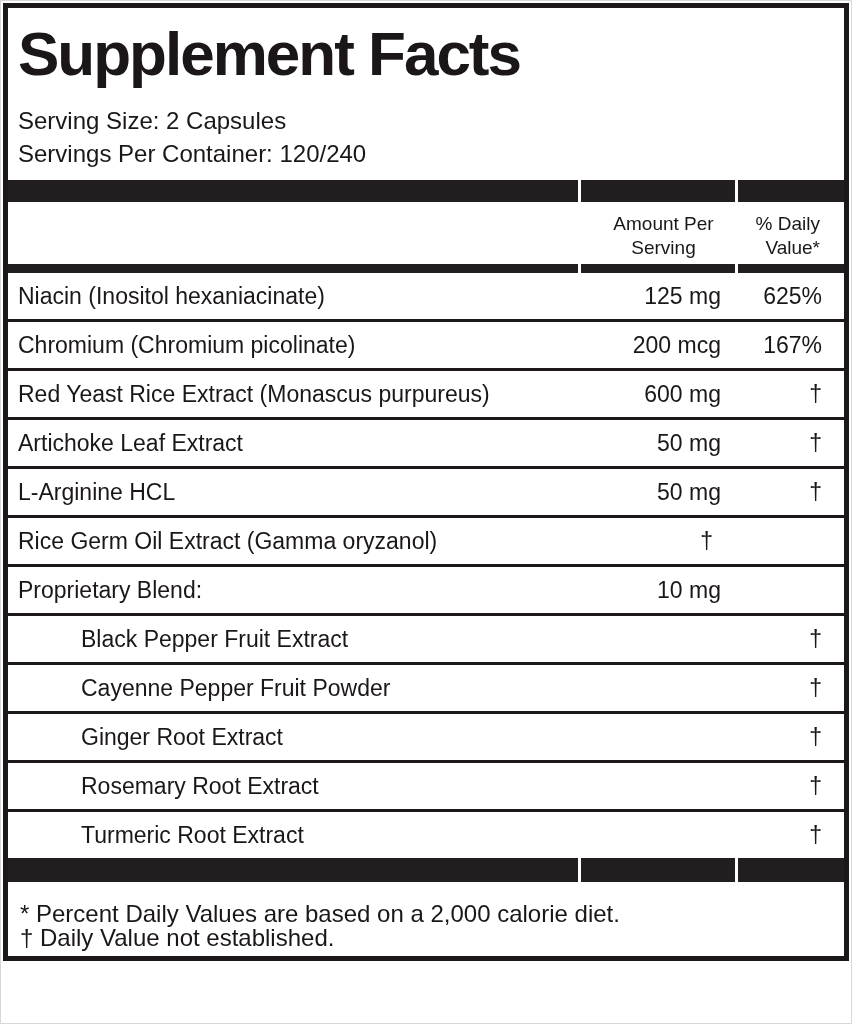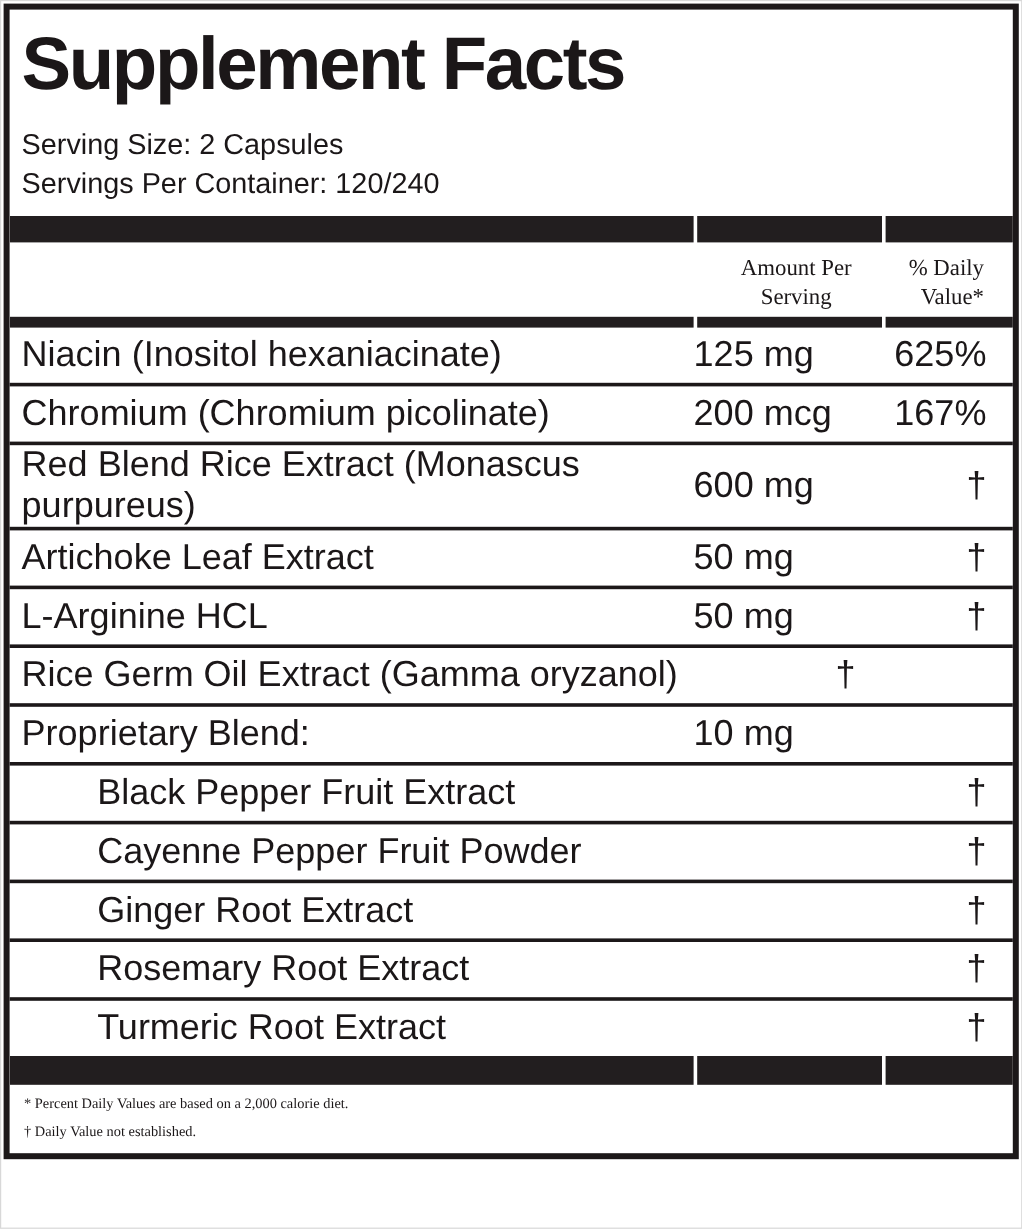--- a/index.html
+++ b/index.html
@@ -20,30 +20,30 @@
   
   .bar{display:grid;grid-template-columns:1fr 154px 106px;column-gap:3px;background:#fff;}
   .bar > div{background:#221e1f;}
   .bar.thick{margin-top:10px;}
   .bar.thick > div{height:22px;}
   .bar.thin > div{height:9px;}
   .bar.bottom > div{height:24px;}
   
   .grid{display:grid;grid-template-columns:1fr 157px 109px;}
   .col-head{height:62px;align-items:end;font-size:19px;line-height:24px;font-weight:normal;}
-  .col-head .cell{padding-bottom:4px;font-family:Liberation Serif, serif;}
+  .col-head .cell{padding-bottom:4px;}
   .col-head .amount{text-align:center;padding-left:14px;}
   .col-head .dv{text-align:right;padding-right:24px;}
-  .row{min-height:46px;align-items:center;border-bottom:3px solid #1c1819;font-size:30px;}
+  .row{min-height:46px;align-items:center;border-bottom:3px solid #1c1819;font-size:23px;}
   .row:last-child{border-bottom:none;}
   .row .name{padding-left:10px;}
   .row.indent .name{padding-left:73px;}
-  .row .amount{text-align:left;padding-right:14px;white-space:nowrap;}
+  .row .amount{text-align:right;padding-right:14px;white-space:nowrap;}
   .row .dv{text-align:right;padding-right:22px;}
-  .footnotes{padding:3px 10px 6px 12px;font-size:12px;line-height:24px;font-family:Liberation Serif, serif;}
+  .footnotes{padding:20px 10px 6px 12px;font-size:24px;line-height:24px;}
   .other{
     margin:6px 10px 0 12px;font-size:24px;line-height:33px;max-width:790px;
   }
 </style>
 </head>
 <body>
 
 <div class="label-box">
 
   <div class="title">Supplement Facts</div>
@@ -84,21 +84,21 @@
       <div class="cell dv">625%</div>
     </div>
 
     <div class="grid row">
       <div class="cell name">Chromium (Chromium picolinate)</div>
       <div class="cell amount">200 mcg</div>
       <div class="cell dv">167%</div>
     </div>
 
     <div class="grid row">
-      <div class="cell name">Red Blend Rice Extract (Monascus purpureus)</div>
+      <div class="cell name">Red Yeast Rice Extract (Monascus purpureus)</div>
       <div class="cell amount">600 mg</div>
       <div class="cell dv">†</div>
     </div>
 
     <div class="grid row">
       <div class="cell name">Artichoke Leaf Extract</div>
       <div class="cell amount">50 mg</div>
       <div class="cell dv">†</div>
     </div>
 

